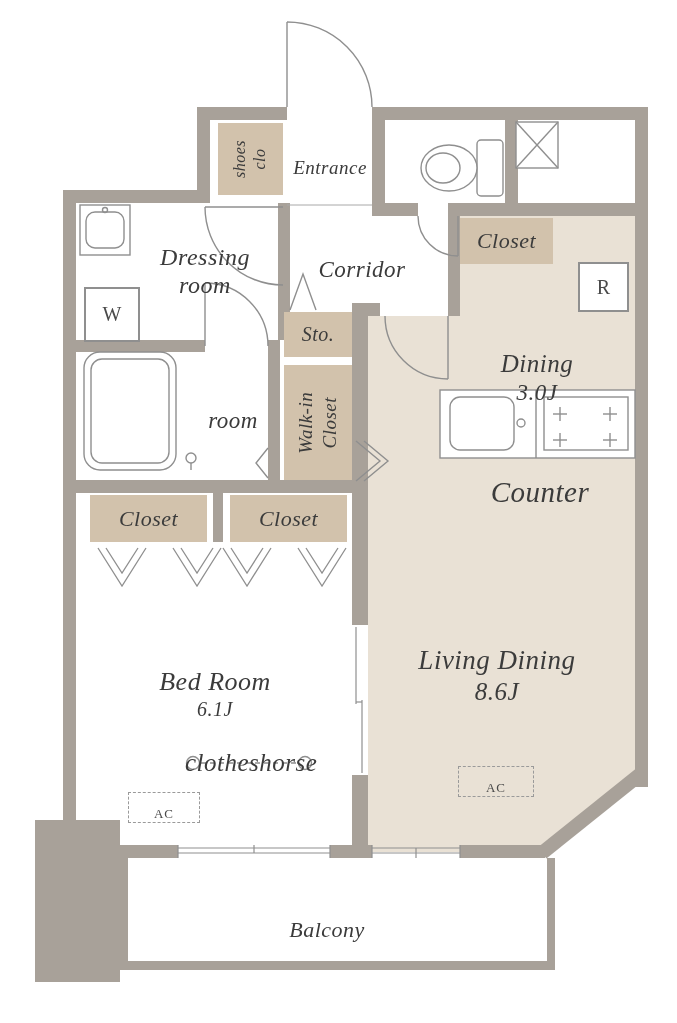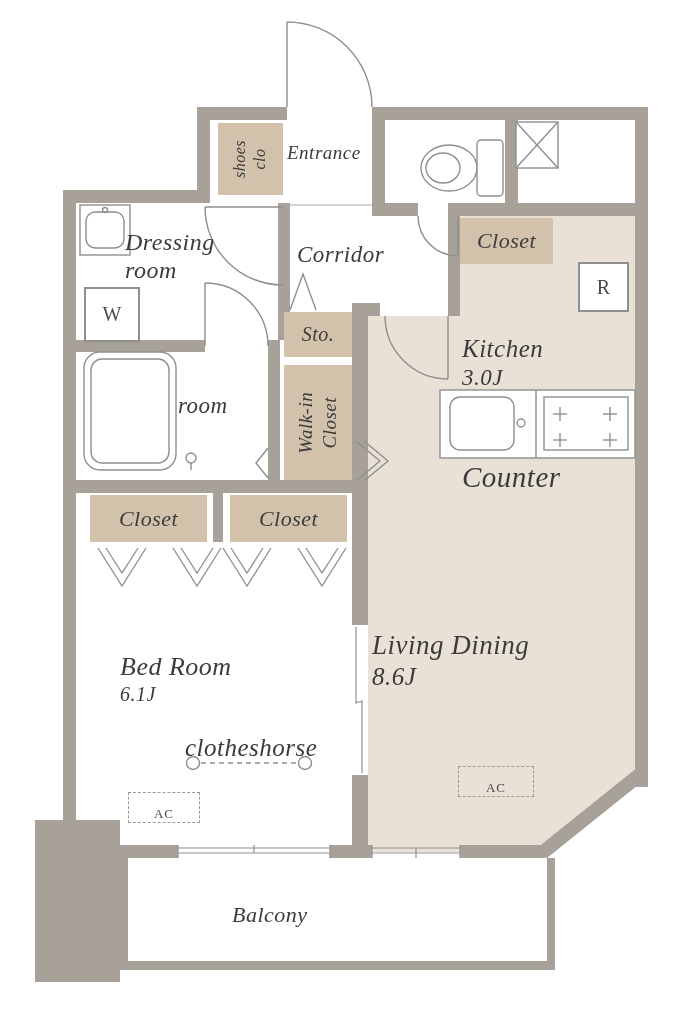--- a/index.html
+++ b/index.html
@@ -3,22 +3,22 @@
 <meta charset="utf-8">
 <style>
   html,body { margin:0; padding:0; background:#ffffff; }
   .plan {
     position:relative; width:677px; height:1023px; margin:0 auto;
     background:#ffffff; overflow:hidden;
     font-family:"Liberation Serif", serif;
   }
   .plan svg { position:absolute; left:0; top:0; }
   .lbl {
-    position:absolute; font-style:italic;
-    color:#3b3b3b; line-height:1.18; letter-spacing:0.5px; white-space:nowrap;
+    position:absolute; text-align:center; font-style:italic;
+    color:#3b3b3b; line-height:1.18; letter-spacing:0.5px; white-space:nowrap;margin-top:15px;
   }
   .tanbox {
     position:absolute; background:#d2c2ac; display:flex;
     align-items:center; justify-content:center; font-style:italic;
     color:#3b3b3b; letter-spacing:0.5px;
   }
   .whitebox {
     position:absolute; background:#ffffff; border:2px solid #8f8f8f;
     display:flex; align-items:center; justify-content:center;
     color:#4a4a4a; font-style:normal;
@@ -234,21 +234,21 @@
   <div class="lbl" style="left:125px;top:228px;width:160px;font-size:24px">
     <div>Dressing</div>
     <div>room</div>
   </div>
 
   <div class="lbl" style="left:297px;top:241px;width:130px;font-size:23px">
     <span>Corridor</span>
   </div>
 
   <div class="lbl" style="left:462px;top:334px;width:150px;font-size:25px">
-    <div>Kitchen</div>
+    <div>Dining</div>
     <div style="font-size:23px">3.0J</div>
   </div>
 
   <div class="lbl" style="left:462px;top:460px;width:156px;font-size:29px">
     <span>Counter</span>
   </div>
 
   <div class="lbl" style="left:178px;top:392px;width:110px;font-size:23px">
     <div>room</div>
   </div>

